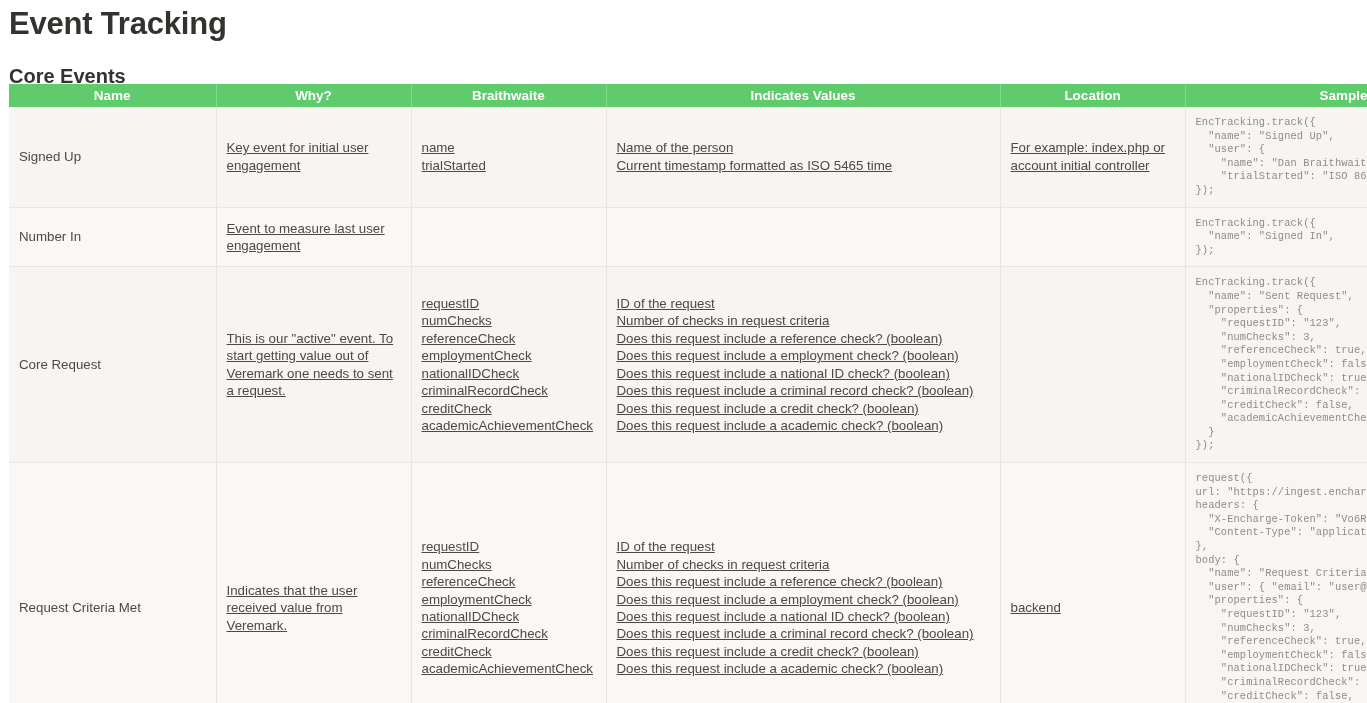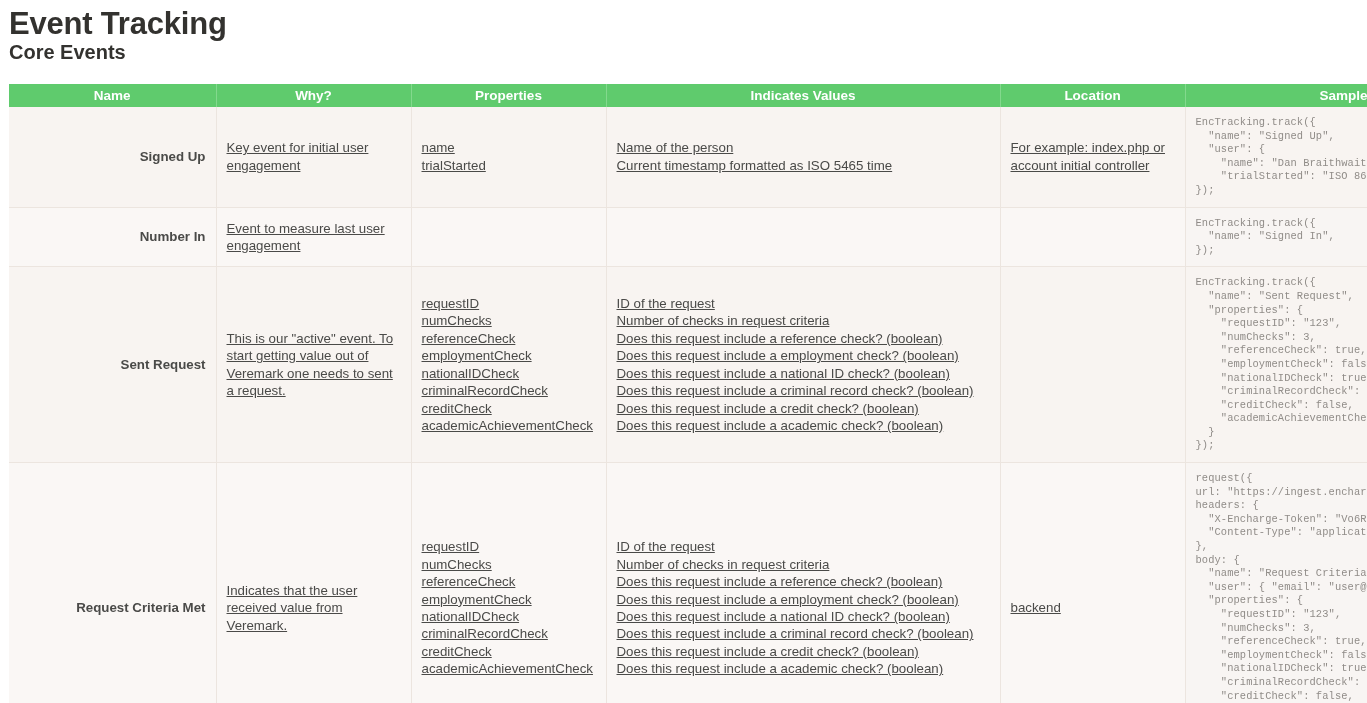--- a/index.html
+++ b/index.html
@@ -26,21 +26,21 @@
     top: 5px;
     font-size: 31px;
     font-weight: bold;
     color: #33322f;
     letter-spacing: -0.2px;
     line-height: 38px;
   }
   .subtitle {
     position: absolute;
     left: 9px;
-    top: 40px;
+    top: 64px;
     font-size: 20px;
     font-weight: bold;
     color: #33322f;
     line-height: 24px;
   }
   .table-wrap {
     position: absolute;
     left: 9px;
     top: 84px;
     width: 1358px;
@@ -74,22 +74,22 @@
     font-size: 13.3px;
     line-height: 17.4px;
     color: #4a4a48;
     background: #f8f4f1;
   }
   table.events tr.alt td { background: #faf7f5; }
   table.events td:last-child { border-right: none; }
   table.events tr:last-child td { border-bottom: 1px solid #ece5df; }
 
   td.c-name {
-    text-align: right;
-    font-weight: bold;
+    text-align: left;
+    font-weight: normal;
     color: #3d3c3a;
     font-size: 13.3px;
   }
   td.c-why, td.c-props, td.c-values, td.c-loc {
     text-align: left;
     text-decoration: underline;
   }
   td.c-props { padding-left: 12px; }
   td.c-values { padding-left: 8px; }
   td.c-loc { padding-left: 8px; }
@@ -132,21 +132,21 @@
           <col class="w-why">
           <col class="w-props">
         <col class="w-values">
           <col class="w-loc">
           <col class="w-code">
       </colgroup>
       <thead>
         <tr>
           <th>Name</th>
           <th>Why?</th>
-          <th>Properties</th>
+          <th>Braithwaite</th>
           <th>Indicates Values</th>
           <th>Location</th>
           <th>Sample Code</th>
         </tr>
       </thead>
       <tbody>
 
         <tr>
           <td class="c-name">Signed Up</td>
           <td class="c-why">Key event for initial user engagement</td>
@@ -172,21 +172,21 @@
           <td class="c-values multi"></td>
           <td class="c-loc"></td>
           <td class="c-code">
             <div class="code">EncTracking.track({
   "name": "Signed In",
 });</div>
           </td>
         </tr>
 
         <tr>
-          <td class="c-name">Sent Request</td>
+          <td class="c-name">Core Request</td>
           <td class="c-why">This is our "active" event. To start getting value out of Veremark one needs to sent a request.</td>
           <td class="c-props multi">requestID
 numChecks
 referenceCheck
 employmentCheck
 nationalIDCheck
 criminalRecordCheck
 creditCheck
 academicAchievementCheck</td>
           <td class="c-values multi">ID of the request

